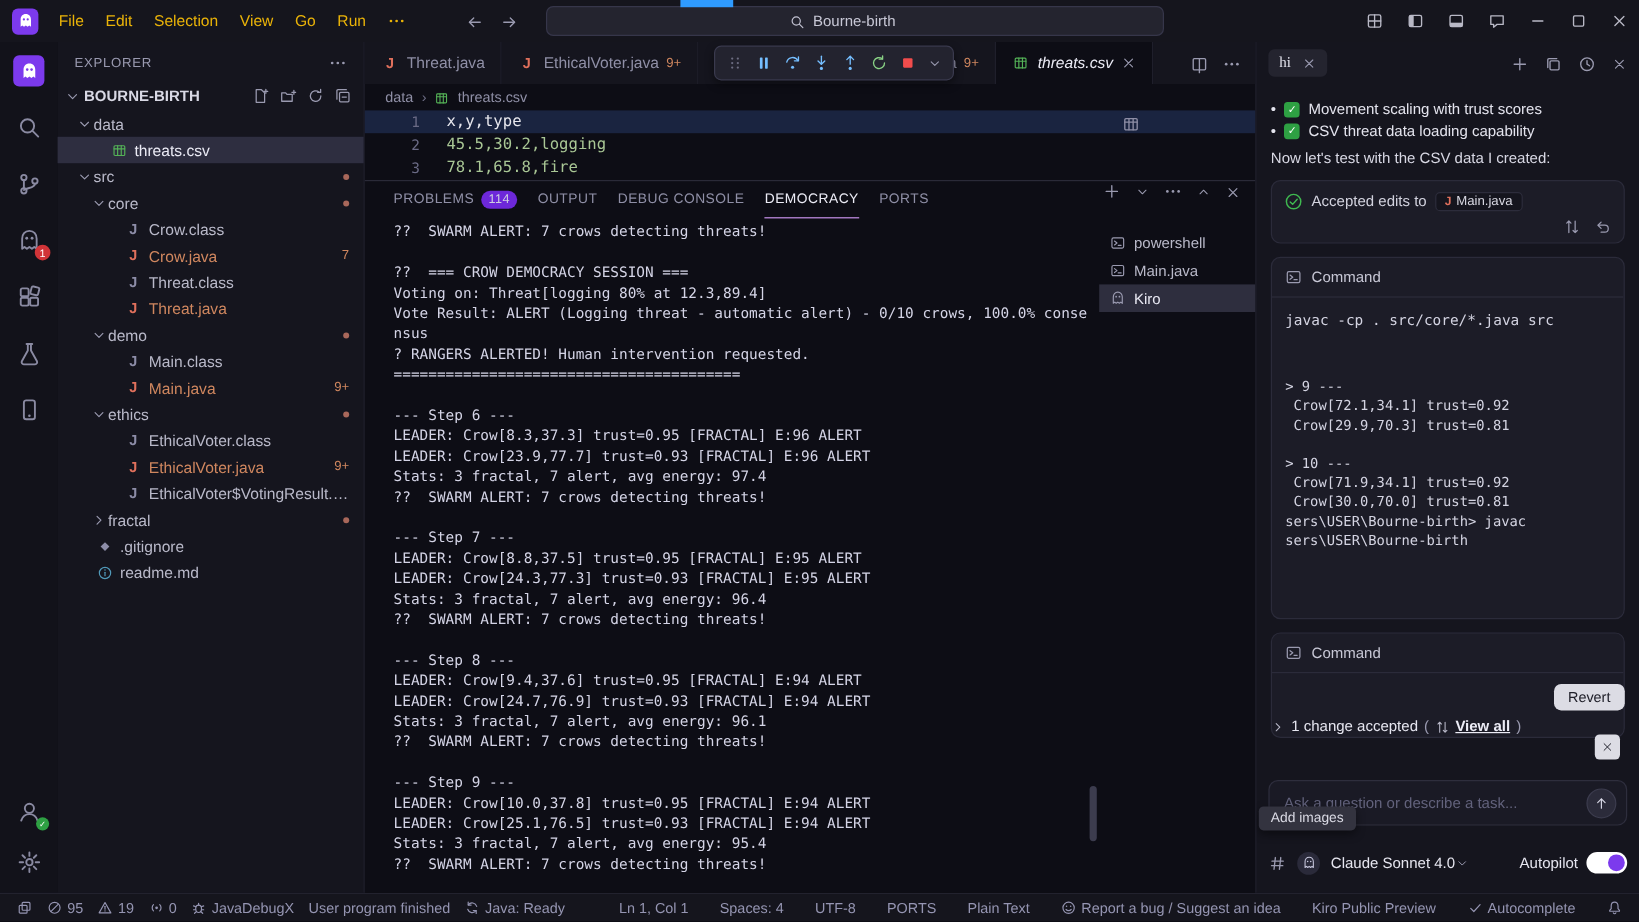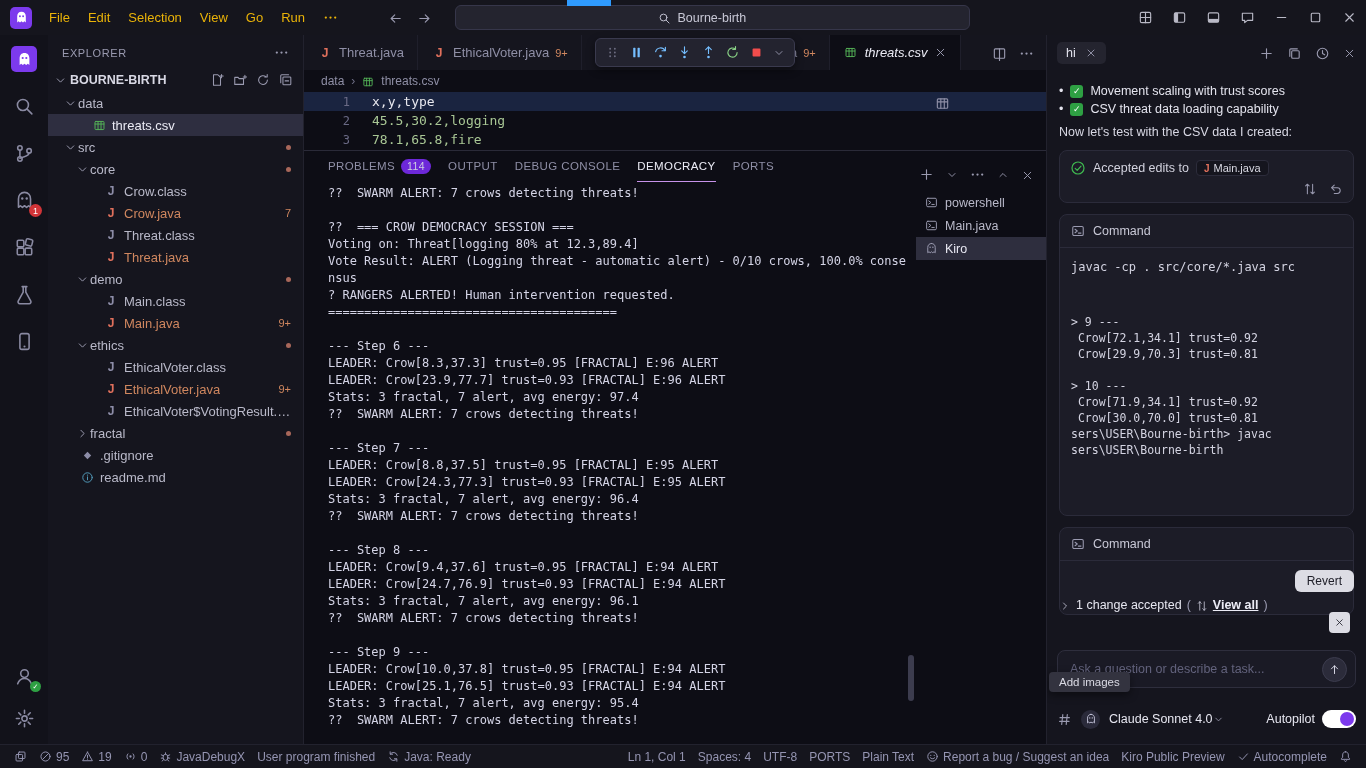--- a/index.html
+++ b/index.html
@@ -83,37 +83,37 @@
   .code-line{display:flex;align-items:center;height:19px;font-family:"DejaVu Sans Mono",monospace;font-size:13px;}
   .code-line .ln{width:46px;text-align:right;padding-right:0;color:#6a6a85;font-size:12px;flex:none;}
   .code-line .lt{padding-left:22px;white-space:pre;}
   .code-line.hl{background:#1a2440;}
   .code-line.hl .lt{color:#e8e8ee;}
   .code-line .lt{color:#a9c795;}
   .csv-widget{position:absolute;right:96px;top:25px;color:#8f8fa6;}
 
   
   .panel{flex:1;display:flex;flex-direction:column;border-top:1px solid #2a2a38;min-height:0;}
-  .panel-header{height:31px;display:flex;align-items:flex-end;padding:0 12px 0 24px;gap:17px;flex:none;}
+  .panel-header{height:31px;display:flex;align-items:flex-start;padding:0 12px 0 24px;gap:17px;flex:none;}
   .ptab{font-size:11.5px;letter-spacing:.4px;color:#8f8fa6;display:flex;gap:6px;height:100%;align-items:center;border-bottom:1px solid transparent;white-space:nowrap;}
   .ptab.active{color:#ececf6;border-bottom-color:#c792ea;}
   .pbadge{background:#6d28d9;border-radius:9px;padding:0 6px;font-size:10.5px;color:#cfcfe0;height:15px;line-height:15px;}
   .panel-actions{margin-left:auto;display:flex;gap:12px;color:#9a9ab0;align-items:center;}
   .panel-body{flex:1;display:flex;min-height:0;padding-top:3px;}
   .term{flex:1;padding-left:24px;font-family:"DejaVu Sans Mono",monospace;font-size:12px;line-height:17px;color:#d4d4e6;overflow:hidden;white-space:pre;min-width:0;}
   .term-scroll{width:10px;position:relative;flex:none;}
   .term-thumb{position:absolute;top:84%;right:2px;width:6px;height:46px;background:#3c3c4e;border-radius:3px;}
   .term-list{width:130px;flex:none;font-size:12.5px;color:#b9b9c9;padding-top:6px;}
   .term-row{display:flex;align-items:center;gap:7px;height:23px;padding:0 9px;}
   .term-row .ic{width:13px;height:13px;color:#9a9ab0;}
   .term-row.active{background:#2e2e3e;color:#e8e8f2;}
 
   
   .chat{width:320px;background:#15151e;border-left:1px solid #22222e;display:flex;flex-direction:column;flex:none;}
-  .chat-tabbar{height:35px;display:flex;align-items:center;padding:0 10px;gap:24px;flex:none;}
+  .chat-tabbar{height:35px;display:flex;align-items:center;padding:0 10px;gap:24px;flex:none;font-family:Liberation Serif, serif;}
   .chat-tab{display:flex;align-items:center;gap:9px;background:#24242f;border-radius:5px;padding:4px 9px;font-size:12.5px;color:#e2e2ec;}
   .chat-tab .ic{width:12px;height:12px;color:#9a9ab0;}
   .chat-actions{margin-left:auto;display:flex;gap:13px;color:#9a9ab0;align-items:center;}
   .chat-body{flex:1;position:relative;padding:10px 12px;font-size:12.5px;color:#c9c9d8;overflow:hidden;}
   .bullet{display:flex;align-items:center;gap:7px;margin:4px 0;color:#e4e4ee;}
   .bdot{color:#e4e4ee;}
   .checkbox{width:13px;height:13px;border-radius:3px;background:#2ea043;color:#fff;font-size:9px;display:flex;align-items:center;justify-content:center;flex:none;}
   .chat-intro{margin:9px 0 11px;color:#d8d8e4;}
   .card{background:#1c1c27;border:1px solid #2b2b3a;border-radius:8px;margin-bottom:11px;}
   .accepted{padding:9px 10px 6px;}
@@ -149,21 +149,21 @@
   .model{color:#e6e6f0;font-size:12.5px;display:flex;align-items:center;gap:0;}
   .model .ic{width:12px;height:12px;color:#9a9ab0;}
   .autopilot{margin-left:auto;color:#e6e6f0;font-size:12.5px;display:flex;align-items:center;gap:7px;}
   .toggle{width:34px;height:18px;border-radius:9px;background:#ffffff;position:relative;}
   .knob{position:absolute;right:2px;top:2px;width:14px;height:14px;border-radius:50%;background:#7c3aed;}
 
   
   .statusbar{height:24px;background:#15151d;border-top:1px solid #22222e;display:flex;align-items:center;font-size:12px;color:#9595b2;padding:0 8px;flex:none;}
   .sb-item{display:flex;align-items:center;gap:4px;padding:0 6px;height:100%;white-space:nowrap;}
   .sb-item .ic{width:13px;height:13px;}
-  .sb-right{margin-left:auto;display:flex;height:100%;}
+  .sb-right{margin-left:auto;display:flex;height:100%;gap:14px;}
 </style>
 </head>
 <body>
 
 <div class="app">
 
   <div class="titlebar">
     <div class="logo">
         <svg viewBox="0 0 16 16" class="ic" fill="none" stroke="currentColor" stroke-width="1.2" stroke-linecap="round" stroke-linejoin="round" style="width:15px;height:15px;color:#fff">
           <path fill="currentColor" stroke="none" d="M8 1.8c-2.9 0-4.6 2.1-4.6 5v6.4l1.5-1.2 1.5 1.2 1.6-1.2 1.6 1.2 1.5-1.2 1.5 1.2V6.8c0-2.9-1.7-5-4.6-5z"></path>

